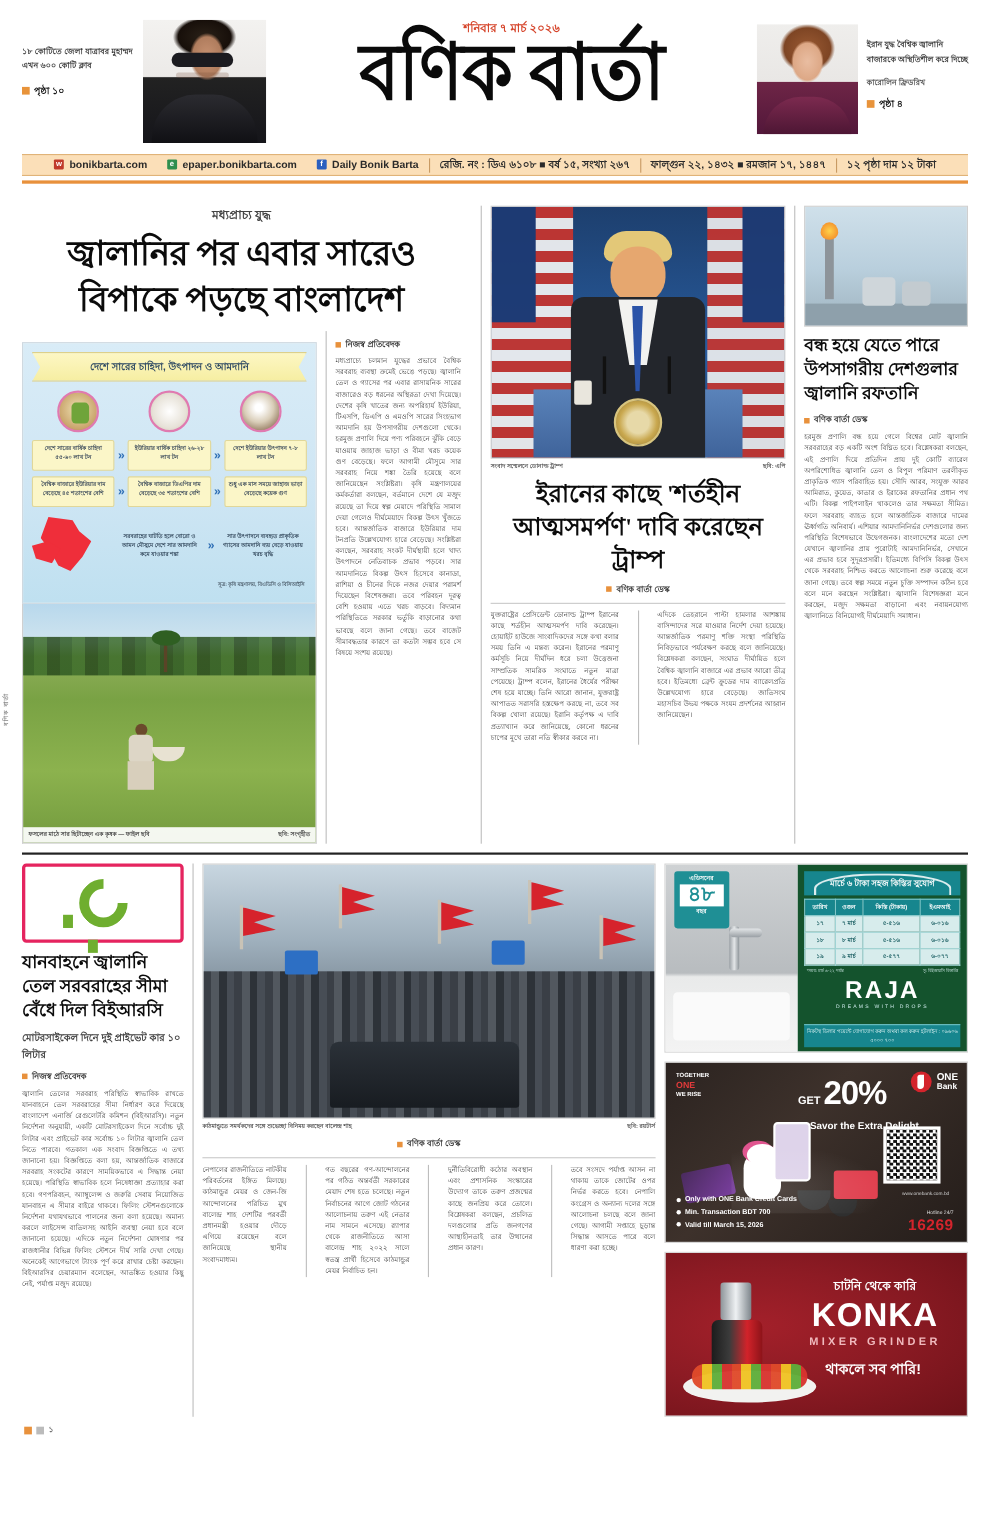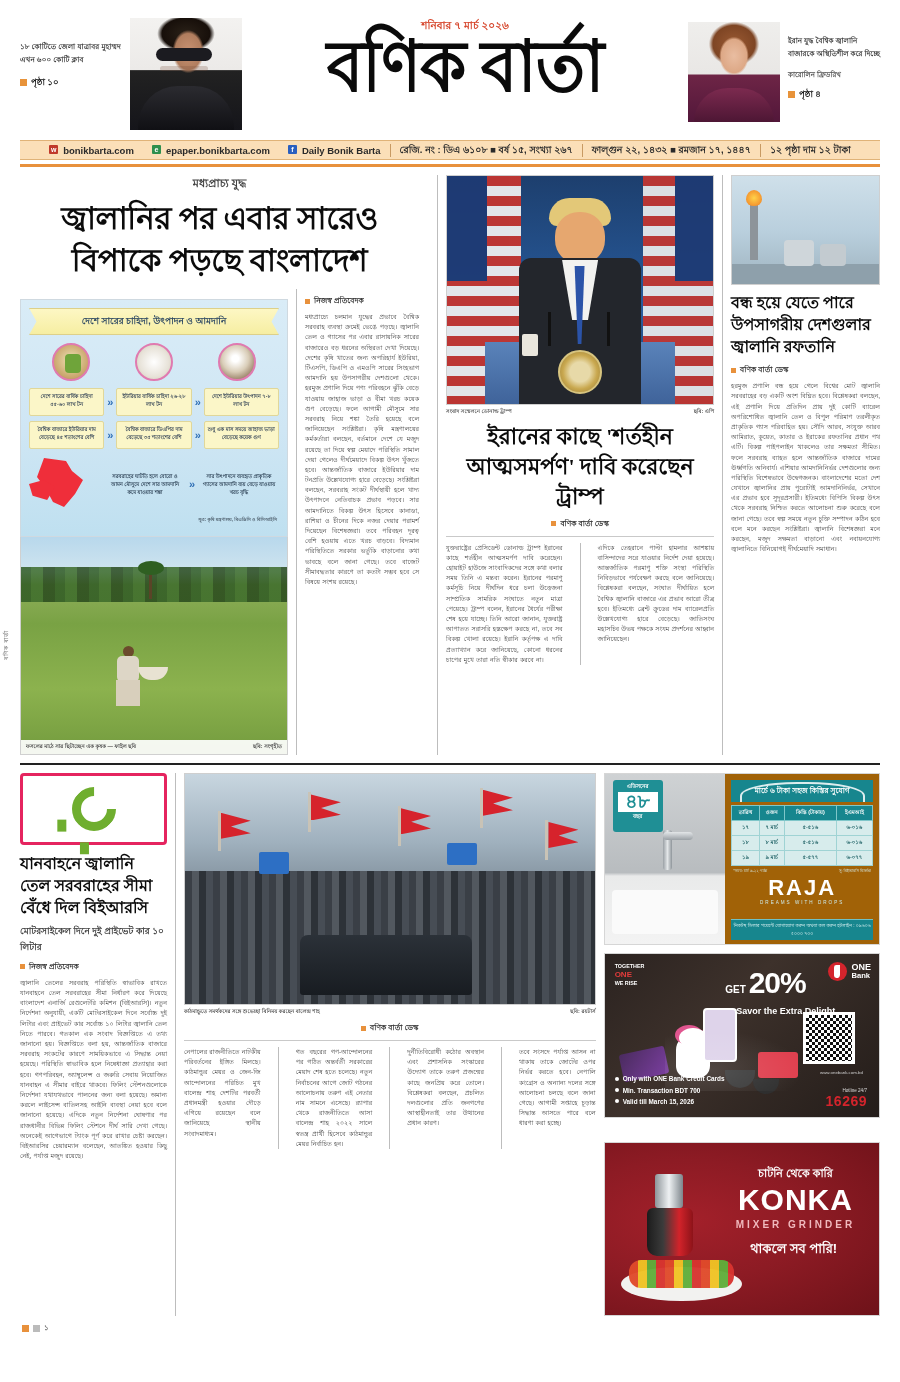--- a/index.html
+++ b/index.html
@@ -72,21 +72,21 @@
   .ib-div { width:1px; height:13px; background:#c89a63; }
   .ico-sq { width:9px; height:9px; border-radius:1px; display:inline-flex; align-items:center; justify-content:center;
             font-size:7px; color:#fff; font-weight:700; }
   .ico-red { background:#c0392b; }
   .ico-grn { background:#2f8f4e; }
   .ico-fb  { background:#2a5fbf; }
   .rule-orange { margin:4px 20px 0 20px; height:3px; background:#e8913c; }
 
   
   .content { padding:0 20px; }
-  .sec-a { display:flex; gap:0; border-bottom:2px solid #222; padding-bottom:8px; margin-top:8px; }
+  .sec-a { display:flex; gap:0; border-bottom:2px solid #222; padding-bottom:8px; margin-top:20px; }
 
   .colA { width:412px; padding-right:10px; }
   .vdiv { width:1px; background:#bdbdbd; margin:0 8px; }
   .colB { width:270px; }
   .colC { width:150px; }
 
   
   .kicker { text-align:center; font-size:11px; color:#444; font-weight:700; margin-bottom:4px; }
   .hl-main {
     text-align:center; font-family:"Liberation Serif", serif; font-weight:900;
@@ -222,21 +222,21 @@
   .raja-photo { width:44%; position:relative; background:linear-gradient(180deg,#cfd2d4,#b8bcbf 58%,#e9eaea 60%,#f3f3f3 100%); }
   .raja-badge { position:absolute; left:8px; top:6px; width:50px; height:52px; background:#1f8f95; color:#fff;
                 text-align:center; border-radius:3px; padding-top:3px; }
   .raja-badge .t{font-size:5.5px; font-weight:700;}
   .raja-badge .n{font-size:19px; font-weight:900; line-height:1.05; background:#fff; color:#1f8f95; margin:1px 5px;}
   .raja-badge .b{font-size:5.5px; font-weight:700;}
   .raja-tap{position:absolute;left:40%;bottom:40%;width:30px;height:46px;}
   .raja-tap::before{content:"";position:absolute;left:10px;top:0;width:9px;height:40px;background:linear-gradient(90deg,#9aa0a5,#e3e6e8,#8e959a);border-radius:3px;}
   .raja-tap::after{content:"";position:absolute;left:10px;top:2px;width:30px;height:8px;background:linear-gradient(180deg,#e3e6e8,#9aa0a5);border-radius:4px;}
   .raja-sink{position:absolute;left:6%;bottom:6%;width:88%;height:26%;background:#fafafa;border-radius:4px;}
-  .raja-right { width:56%; background:#a16207; color:#fff; padding:6px 6px 4px 6px; display:flex; flex-direction:column;}
+  .raja-right { width:56%; background:#14532d; color:#fff; padding:6px 6px 4px 6px; display:flex; flex-direction:column;}
   .raja-title{ text-align:center; font-size:7.4px; font-weight:700; line-height:1.6; padding:5px 2px;
     background:#17868e; position:relative;}
   .raja-arch{ position:absolute; left:6%; right:6%; top:2px; bottom:0; border:2px solid rgba(255,255,255,.85);
     border-radius:46% 46% 0 0 / 70% 70% 0 0; border-bottom:none; }
   .raja-tbl { width:100%; border-collapse:collapse; margin-top:3px; font-size:5.4px; }
   .raja-tbl th { background:#17868e; color:#fff; font-weight:700; padding:3px 1px; border:1px solid #7fc6c9;}
   .raja-tbl td { background:#d7ecec; color:#1b5f63; text-align:center; padding:3px 1px; border:1px solid #9fd3d4; font-weight:700;}
   .raja-note { font-size:3.8px; color:#d9f2f2; display:flex; justify-content:space-between; padding:2px 2px 0 2px;}
   .raja-logo { text-align:center; font-size:22px; font-weight:900; letter-spacing:2px; color:#fff; line-height:1; margin-top:2px;
                font-family:"Liberation Sans", sans-serif; }
@@ -269,21 +269,21 @@
     background:radial-gradient(ellipse at 30% 70%, rgba(255,255,255,.12), transparent 60%);}
   .ob-panda{position:absolute;left:26%;bottom:24%;width:34px;height:44px;background:#fff;border-radius:16px 16px 12px 12px;}
   .ob-panda::after{content:"";position:absolute;left:3px;top:-6px;width:28px;height:20px;border-radius:50%;background:#fff;
     box-shadow:-4px -3px 0 0 #e0558f, 22px -3px 0 0 #e0558f;}
   .ob-phone{position:absolute;left:36%;bottom:34%;width:34px;height:54px;background:#ded3ea;border-radius:4px;border:2px solid #fff;}
   .ob-box{position:absolute;left:56%;bottom:24%;width:40px;height:26px;background:#e0404f;border-radius:3px;}
   .ob-bowl1{position:absolute;left:44%;bottom:18%;width:30px;height:18px;border-radius:0 0 16px 16px;background:#3a3a3a;}
   .ob-bowl2{position:absolute;left:54%;bottom:14%;width:26px;height:15px;border-radius:0 0 14px 14px;background:#2f2f2f;}
   .ob-cards{position:absolute;left:6%;bottom:24%;width:46px;height:28px;background:linear-gradient(135deg,#4a2b5e,#7b3fa0);border-radius:3px;transform:rotate(-12deg);}
 
-  .ad-konka { height:174px; border:1px solid #d6d6d6; position:relative; overflow:hidden; margin-top:24px;
+  .ad-konka { height:150px; border:1px solid #d6d6d6; position:relative; overflow:hidden; margin-top:8px;
     background:radial-gradient(ellipse at 30% 45%, #a3202a 0%, #8d1b24 45%, #6e1219 100%); }
   .kk-top{position:absolute;right:8px;top:22px;left:42%;text-align:center;font-size:11px;font-weight:900;color:#fff;}
   .kk-brand{position:absolute;left:42%;right:8px;top:42px;text-align:center;font-size:30px;font-weight:900;color:#fff;letter-spacing:1px;line-height:1;}
   .kk-sub{position:absolute;left:42%;right:8px;top:76px;text-align:center;font-size:10px;font-weight:900;letter-spacing:3px;color:#f0b9bd;}
   .kk-bot{position:absolute;left:40%;right:6px;top:96px;text-align:center;font-size:13px;font-weight:900;color:#fff;}
   .kk-grinder{position:absolute;left:14%;top:18%;width:54px;height:84px;}
   .kk-grinder .jar2{position:absolute;left:12px;top:0;width:28px;height:34px;background:linear-gradient(90deg,#8d9499,#eef1f3,#7d858b);border-radius:3px;}
   .kk-grinder .base{position:absolute;left:4px;top:34px;width:46px;height:48px;background:linear-gradient(90deg,#1c1c1c,#3b3b3b 35%,#d2232a 70%,#8d1319);border-radius:6px 6px 10px 10px;}
   .kk-plate{position:absolute;left:6%;bottom:8%;width:44%;height:20%;background:#f2f2f0;border-radius:50%;}
   .kk-fruit{position:absolute;left:9%;bottom:16%;width:38%;height:16%;

